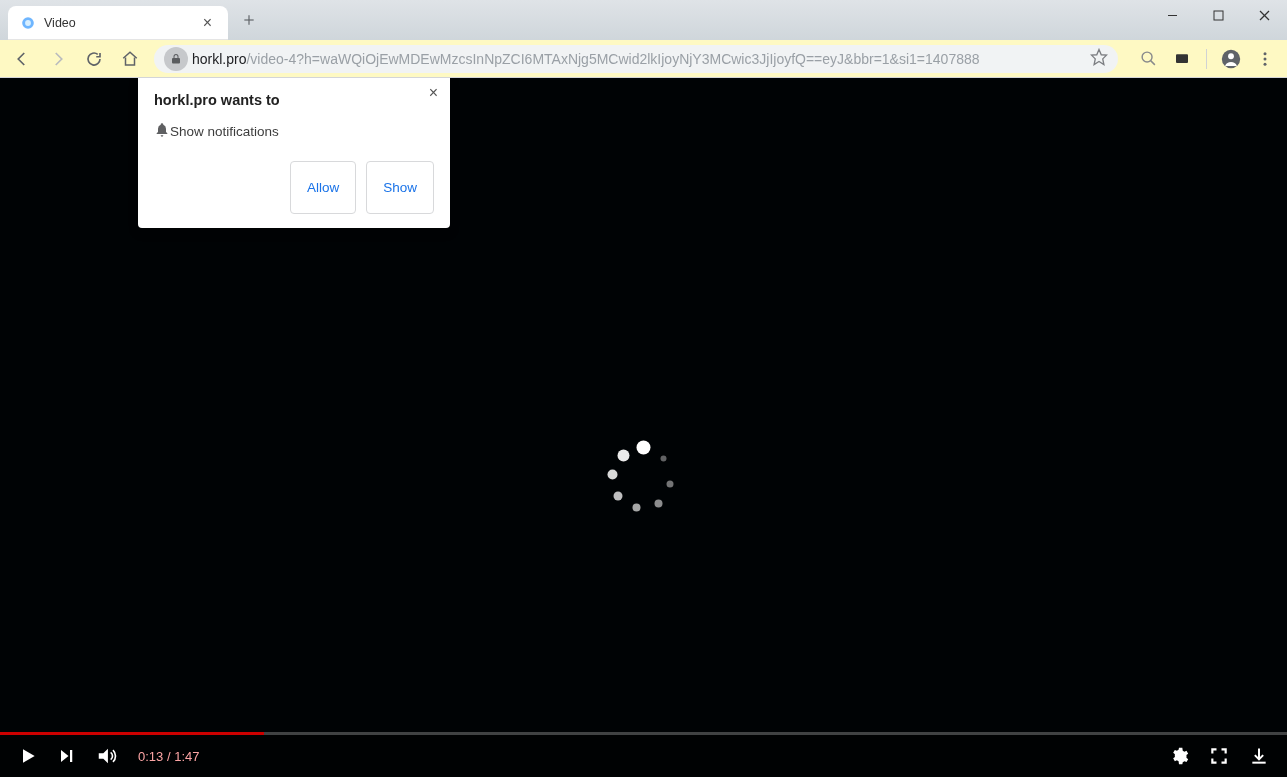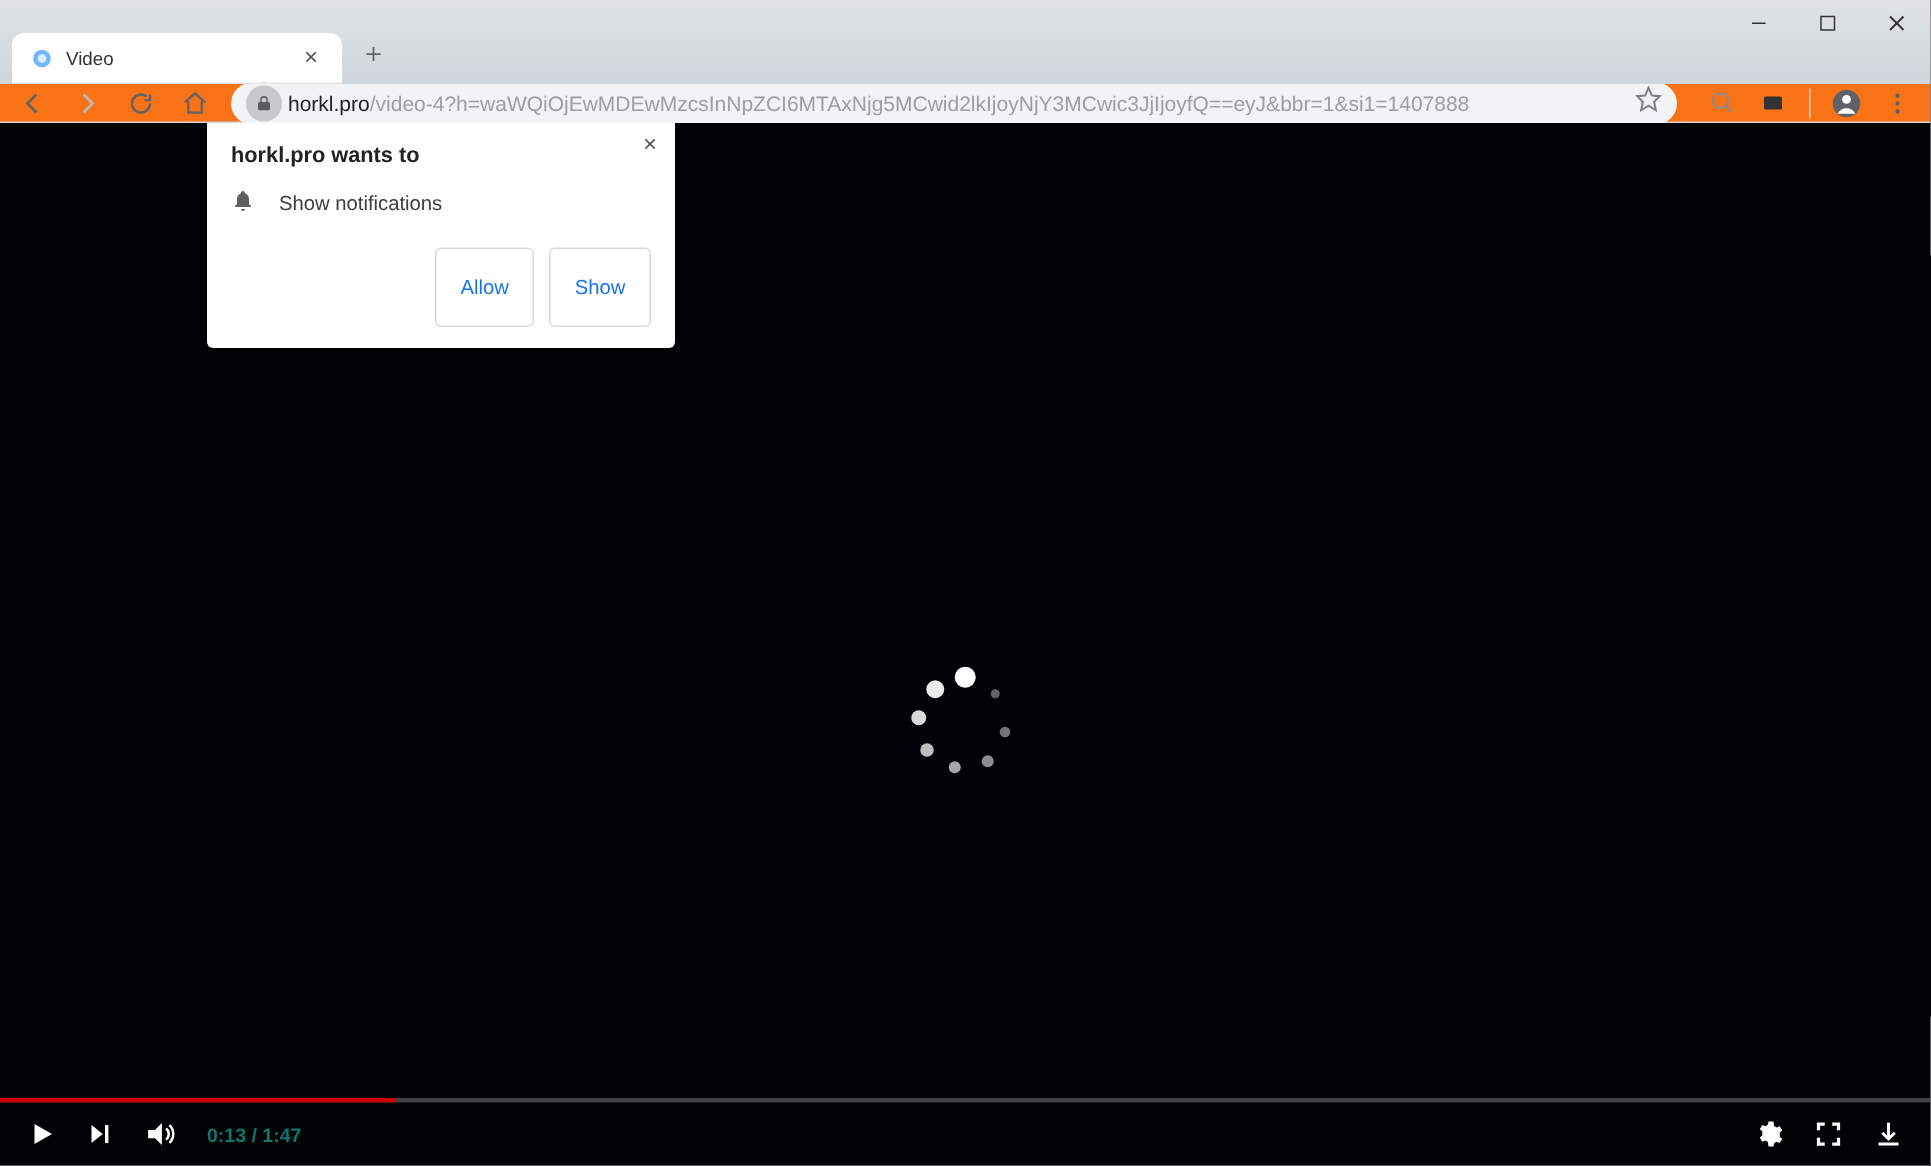--- a/index.html
+++ b/index.html
@@ -1,66 +1,66 @@
 <!DOCTYPE html>
 <html><head>
 <meta charset="utf-8">
 <style>
   * { margin: 0; padding: 0; box-sizing: border-box; }
   html, body { width: 1287px; height: 777px; font-family: "Segoe UI", Arial, sans-serif; overflow: hidden; }
   body { display: flex; flex-direction: column; background: #fff; }
 
   
-  .titlebar { height: 56px; background: linear-gradient(#dfe3e7,#cfd6db); display: flex; align-items: flex-end; position: relative; }
+  .titlebar { height: 40px; background: linear-gradient(#dfe3e7,#cfd6db); display: flex; align-items: flex-end; position: relative; }
   .tabstrip { display: flex; align-items: center; height: 40px; padding-left: 8px; }
   .tab { display: flex; align-items: center; height: 34px; background: #ffffff; border-top-left-radius: 8px; border-top-right-radius: 8px; padding: 0 12px; min-width: 220px; position: relative; margin-top: 6px; box-shadow: inset 0 -1px 0 #e5e5e5; }
   .tab .favicon { width: 16px; height: 16px; margin-right: 8px; display:flex; align-items:center; justify-content:center; }
   .tab .tab-title { font-size: 12.5px; color: #333; flex: 1; }
   .tab .tab-close { font-size: 16px; color: #555; cursor: pointer; padding: 0 4px; line-height:1;}
   .new-tab { width: 30px; height: 30px; display:flex; align-items:center; justify-content:center; color:#555; font-size:20px; cursor:pointer; margin-left:6px;}
   .win-controls { position:absolute; right:0; top:0; height:30px; display:flex; }
   .win-btn { width:46px; height:30px; display:flex; align-items:center; justify-content:center; color:#555; font-size:12px; cursor:pointer;}
   .win-btn.close { font-size:16px; }
 
   
-  .toolbar { height: 26px; background: #f97316; border-bottom: 1px solid #d3d5d8; display:flex; align-items:center; padding:0 6px; gap:4px; }
+  .toolbar { height: 38px; background: #fef9c3; border-bottom: 1px solid #d3d5d8; display:flex; align-items:center; padding:0 6px; gap:4px; }
   .tb-icon { width:32px; height:32px; display:flex; align-items:center; justify-content:center; color:#5f6368; cursor:pointer; border-radius:14px;}
   .tb-icon.disabled { color:#b9bbbe; cursor:default;}
   .addr { flex:1; height:28px; background:#f1f3f4; border-radius:14px; display:flex; align-items:center; padding:0 10px; margin:0 4px; overflow:hidden;}
   .lock-pill { width:24px; height:24px; display:flex; align-items:center; justify-content:center; background:#c6c8cb; border-radius:50%; margin-right:4px; cursor:pointer;}
   .addr-text { color:#9aa0a6; font-size:14px; white-space:nowrap; overflow:hidden; text-overflow:clip;}
   .addr-text .host { color:#202124; }
   .star { margin-left:auto; color:#7d7f83; cursor:pointer;}
   .right-icons { display:flex; align-items:center; gap:2px; margin-left:6px;}
   .sep { width:1px; height:20px; background:#d0d2d4; margin:0 6px;}
 
   
   .content { flex:1; position:relative; background:#000305; overflow:hidden;}
 
   
   .perm { position:absolute; left:138px; top:0; width:312px; background:#fff; box-shadow: 0 4px 10px rgba(0,0,0,.3); border-bottom-left-radius:4px; border-bottom-right-radius:4px; padding:14px 16px; z-index:10; font-size:14px; color:#222;}
   .perm .perm-close { position:absolute; right:8px; top:4px; font-size:16px; color:#555; cursor:pointer; padding:2px 4px;}
   .perm .perm-title { font-size:14.5px; margin-bottom:14px; font-weight:700;}
-  .perm .perm-row { display:flex; align-items:center; gap:16px; color:#3d3d3d; font-size:13.5px; margin-bottom:20px; }
+  .perm .perm-row { display:flex; align-items:center; color:#3d3d3d; font-size:13.5px; margin-bottom:20px; }
   .perm .perm-actions { display:flex; justify-content:flex-end; gap:10px; }
   .perm button { background:#fff; border:1px solid #d8d9db; color:#1a73e8; font-size:13.5px; padding:18px 16px; border-radius:4px; cursor:pointer; font-family:inherit;}
 
   
   .spinner { position:absolute; left:643px; top:400px; width:1px; height:1px; transform:translate(-50%,-50%); }
   .dot { position:absolute; border-radius:50%; background:#fff;}
 
   
   .progress { position:absolute; left:0; right:0; bottom:42px; height:3px; background:rgba(255,255,255,0.25); }
   .progress .played { position:absolute; left:0; top:0; bottom:0; background:#cc0000; }
 
   
   .vbar { position:absolute; left:0; right:0; bottom:0; height:42px; background:rgba(0,0,0,0.3); display:flex; align-items:center; padding:0 18px; color:#fff; gap:20px;}
   .vbar .spacer { flex:1; }
   .v-icon { display:flex; align-items:center; justify-content:center; cursor:pointer; }
-  .timecode { font-size:13px; color:#0f766e;font-weight:bold; }
+  .timecode { font-size:13px; color:#fca5a5; }
 </style>
 </head>
 <body>
 
 <div class="titlebar">
   <div class="tabstrip">
     <div class="tab">
       <span class="favicon">
         <svg width="14" height="14" viewBox="0 0 24 24">
             <circle cx="12" cy="12" r="10" fill="#6fb6ff"></circle>

